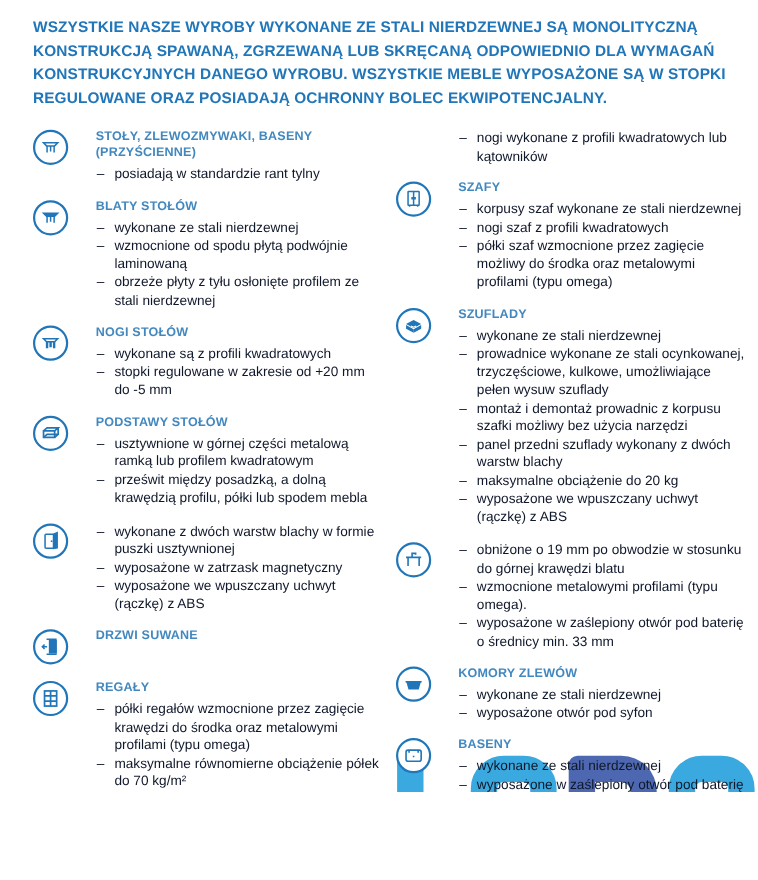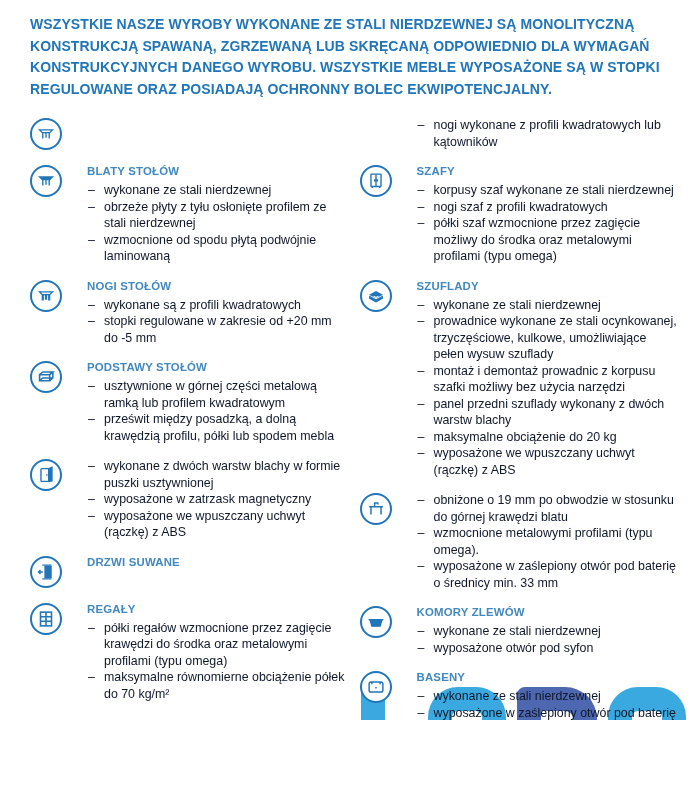--- a/index.html
+++ b/index.html
@@ -64,36 +64,42 @@
     <div class="col" id="col-left">
         <div class="section">
     <div class="icon-cell">
       <span class="icon-circle">
               <svg width="22" height="22" viewBox="0 0 24 24" fill="none" stroke="#2076B8" stroke-width="1.5">
                 <path d="M5 7.5h14l-3 3H8z"></path>
                 <path d="M8.5 10.5V17M15.5 10.5V17M12 10.5V16"></path>
               </svg>
             </span>
     </div>
+    <div class="content">
+      <h3 class="heading">STOŁY, ZLEWOZMYWAKI, BASENY (PRZYŚCIENNE)</h3>
+      <ul class="bullets">
+              <li>posiadają w standardzie rant tylny</li>
+            </ul>
+    </div>
   </div>
         <div class="section">
     <div class="icon-cell">
       <span class="icon-circle">
               <svg width="22" height="22" viewBox="0 0 24 24" fill="none" stroke="#2076B8" stroke-width="1.5">
                 <path d="M5 7.5h14l-3 3H8z" fill="#2076B8"></path>
                 <path d="M8.5 10.5V17M15.5 10.5V17M12 10.5V16"></path>
               </svg>
             </span>
     </div>
     <div class="content">
       <h3 class="heading">BLATY STOŁÓW</h3>
       <ul class="bullets">
               <li>wykonane ze stali nierdzewnej</li>
+              <li>wzmocnione od spodu płytą podwójnie laminowaną</li>
               <li>obrzeże płyty z tyłu osłonięte profilem ze stali nierdzewnej</li>
-              <li>wzmocnione od spodu płytą podwójnie laminowaną</li>
             </ul>
     </div>
   </div>
         <div class="section">
     <div class="icon-cell">
       <span class="icon-circle">
               <svg width="22" height="22" viewBox="0 0 24 24" fill="none" stroke="#2076B8" stroke-width="1.5">
                 <path d="M5 7.5h14l-3 3H8z"></path>
                 <path d="M8.5 10.5V17M15.5 10.5V17M12 10.5V16" stroke-width="2.4"></path>
               </svg>

